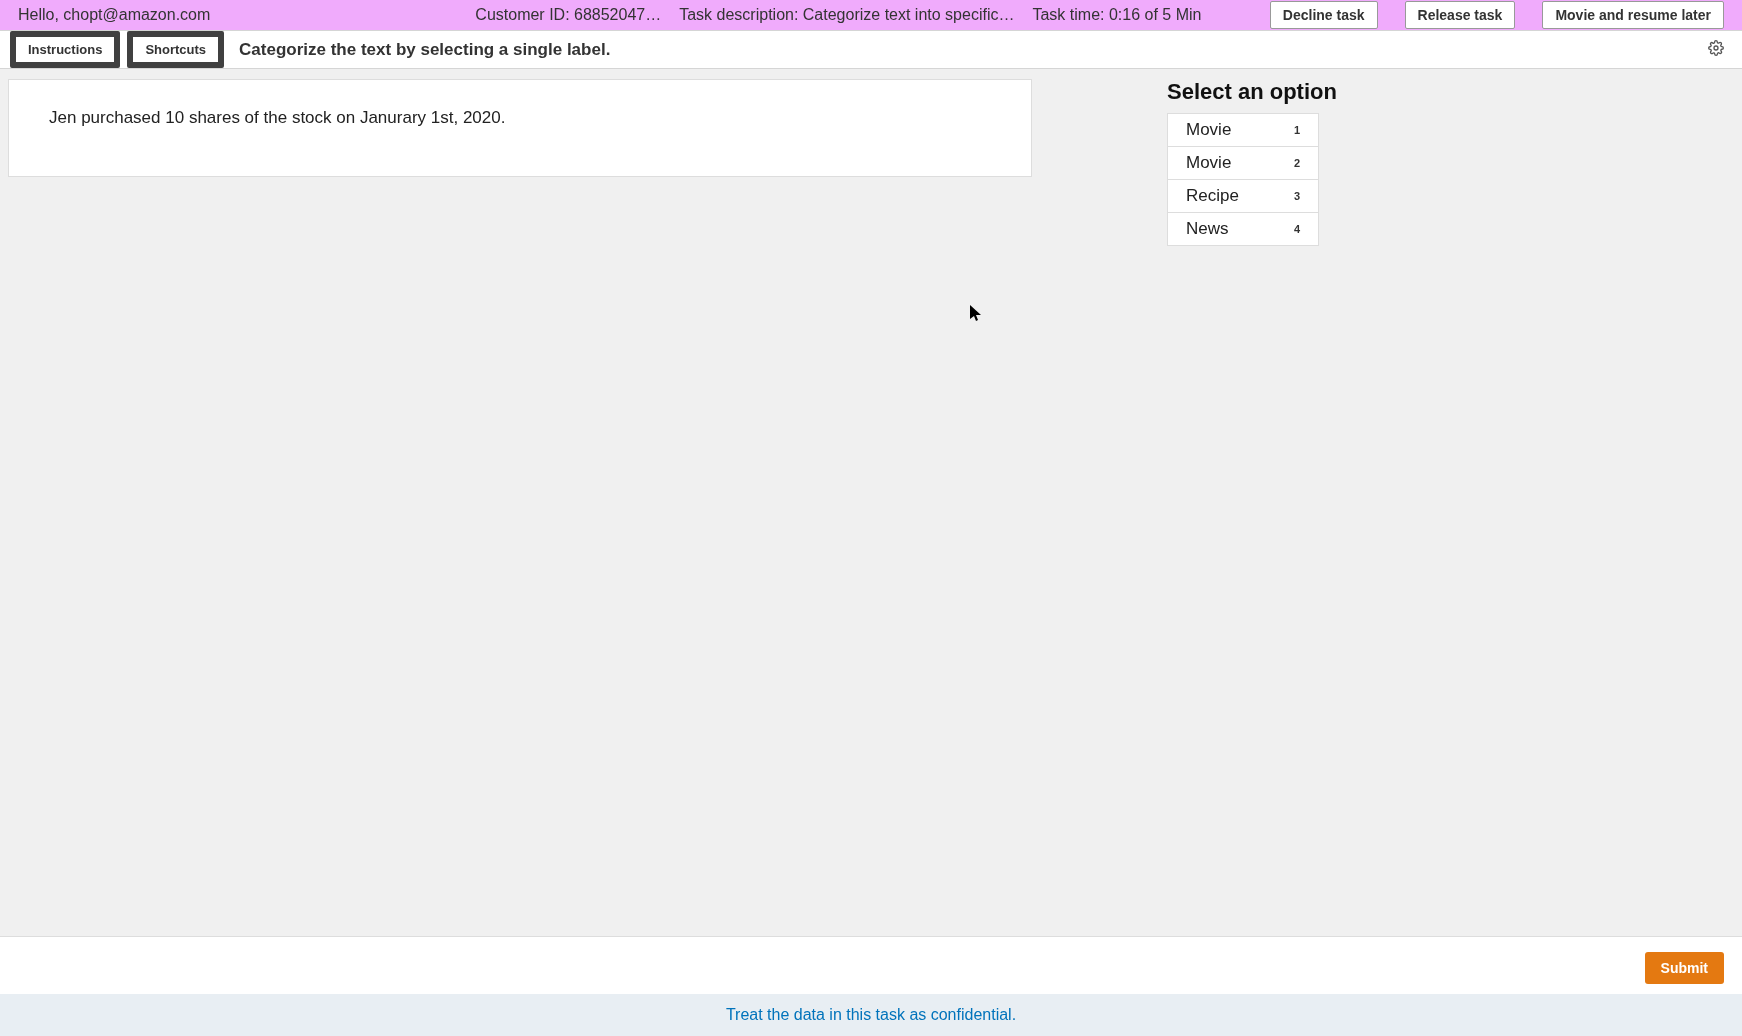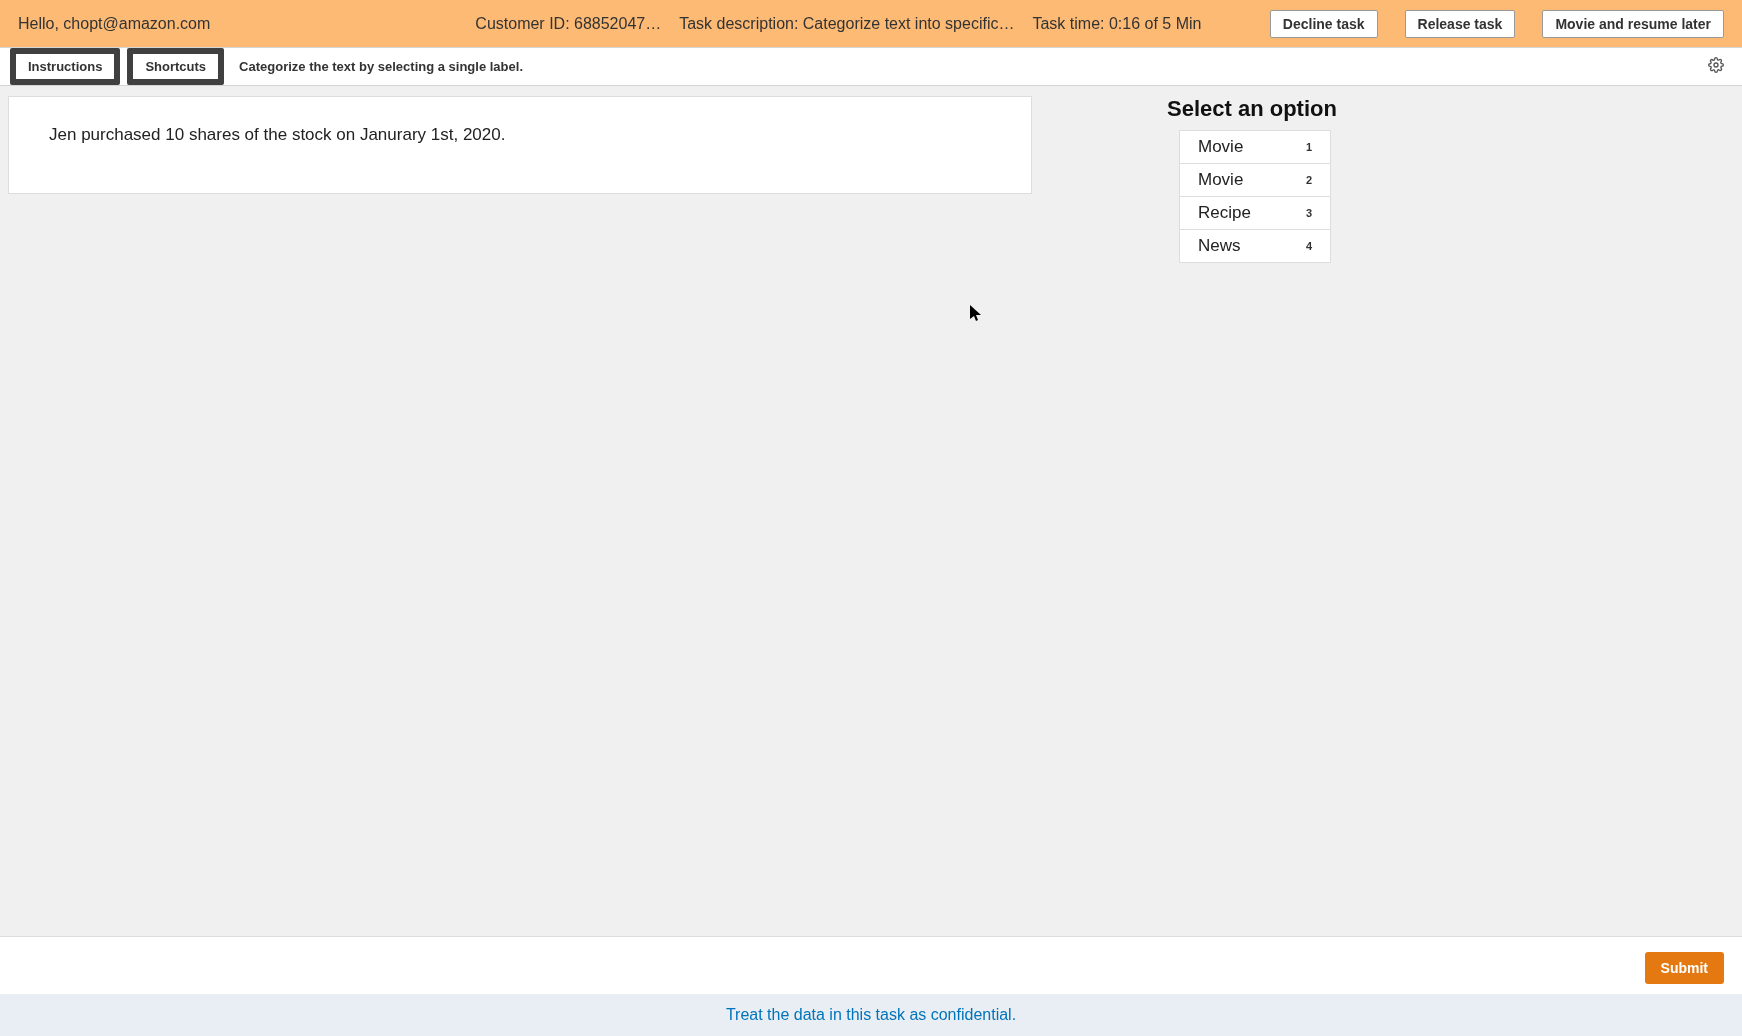--- a/index.html
+++ b/index.html
@@ -11,23 +11,23 @@
     body {
       font-family: "Amazon Ember", Arial, sans-serif;
       background: #f0f0f0;
       width: 1742px;
       height: 1036px;
       position: relative;
       overflow: hidden;
     }
     
     .top-header {
-      background: #fdba74;
+      background: #f0abfc;
       border-bottom: 1px solid #d5d5d5;
-      height: 48px;
+      height: 31px;
       display: flex;
       align-items: center;
       padding: 0 18px;
       font-size: 16px;
       color: #333;
     }
     
     .top-header-left {
       flex: 0 0 auto;
     }
@@ -77,21 +77,21 @@
       border-radius: 2px;
       padding: 5px 12px;
       font-size: 13px;
       font-weight: bold;
       color: #333;
       margin-right: 7px;
       cursor: pointer;
     }
     
     .sub-header-text {
-      font-size: 13px;
+      font-size: 17px;
       font-weight: bold;
       color: #333;
       margin-left: 8px;
     }
     
     .gear-icon {
       position: absolute;
       right: 18px;
       top: 50%;
       transform: translateY(-50%);
@@ -122,21 +122,20 @@
     
     .options-title {
       font-size: 22px;
       font-weight: bold;
       color: #111;
       margin-bottom: 8px;
     }
     
     .options-list {
       list-style: none;
-      margin-left: 12px;
     }
     
     .option-item {
       background: #fff;
       border: 1px solid #ddd;
       border-top: none;
       padding: 6px 18px;
       width: 152px;
       display: flex;
       justify-content: space-between;

